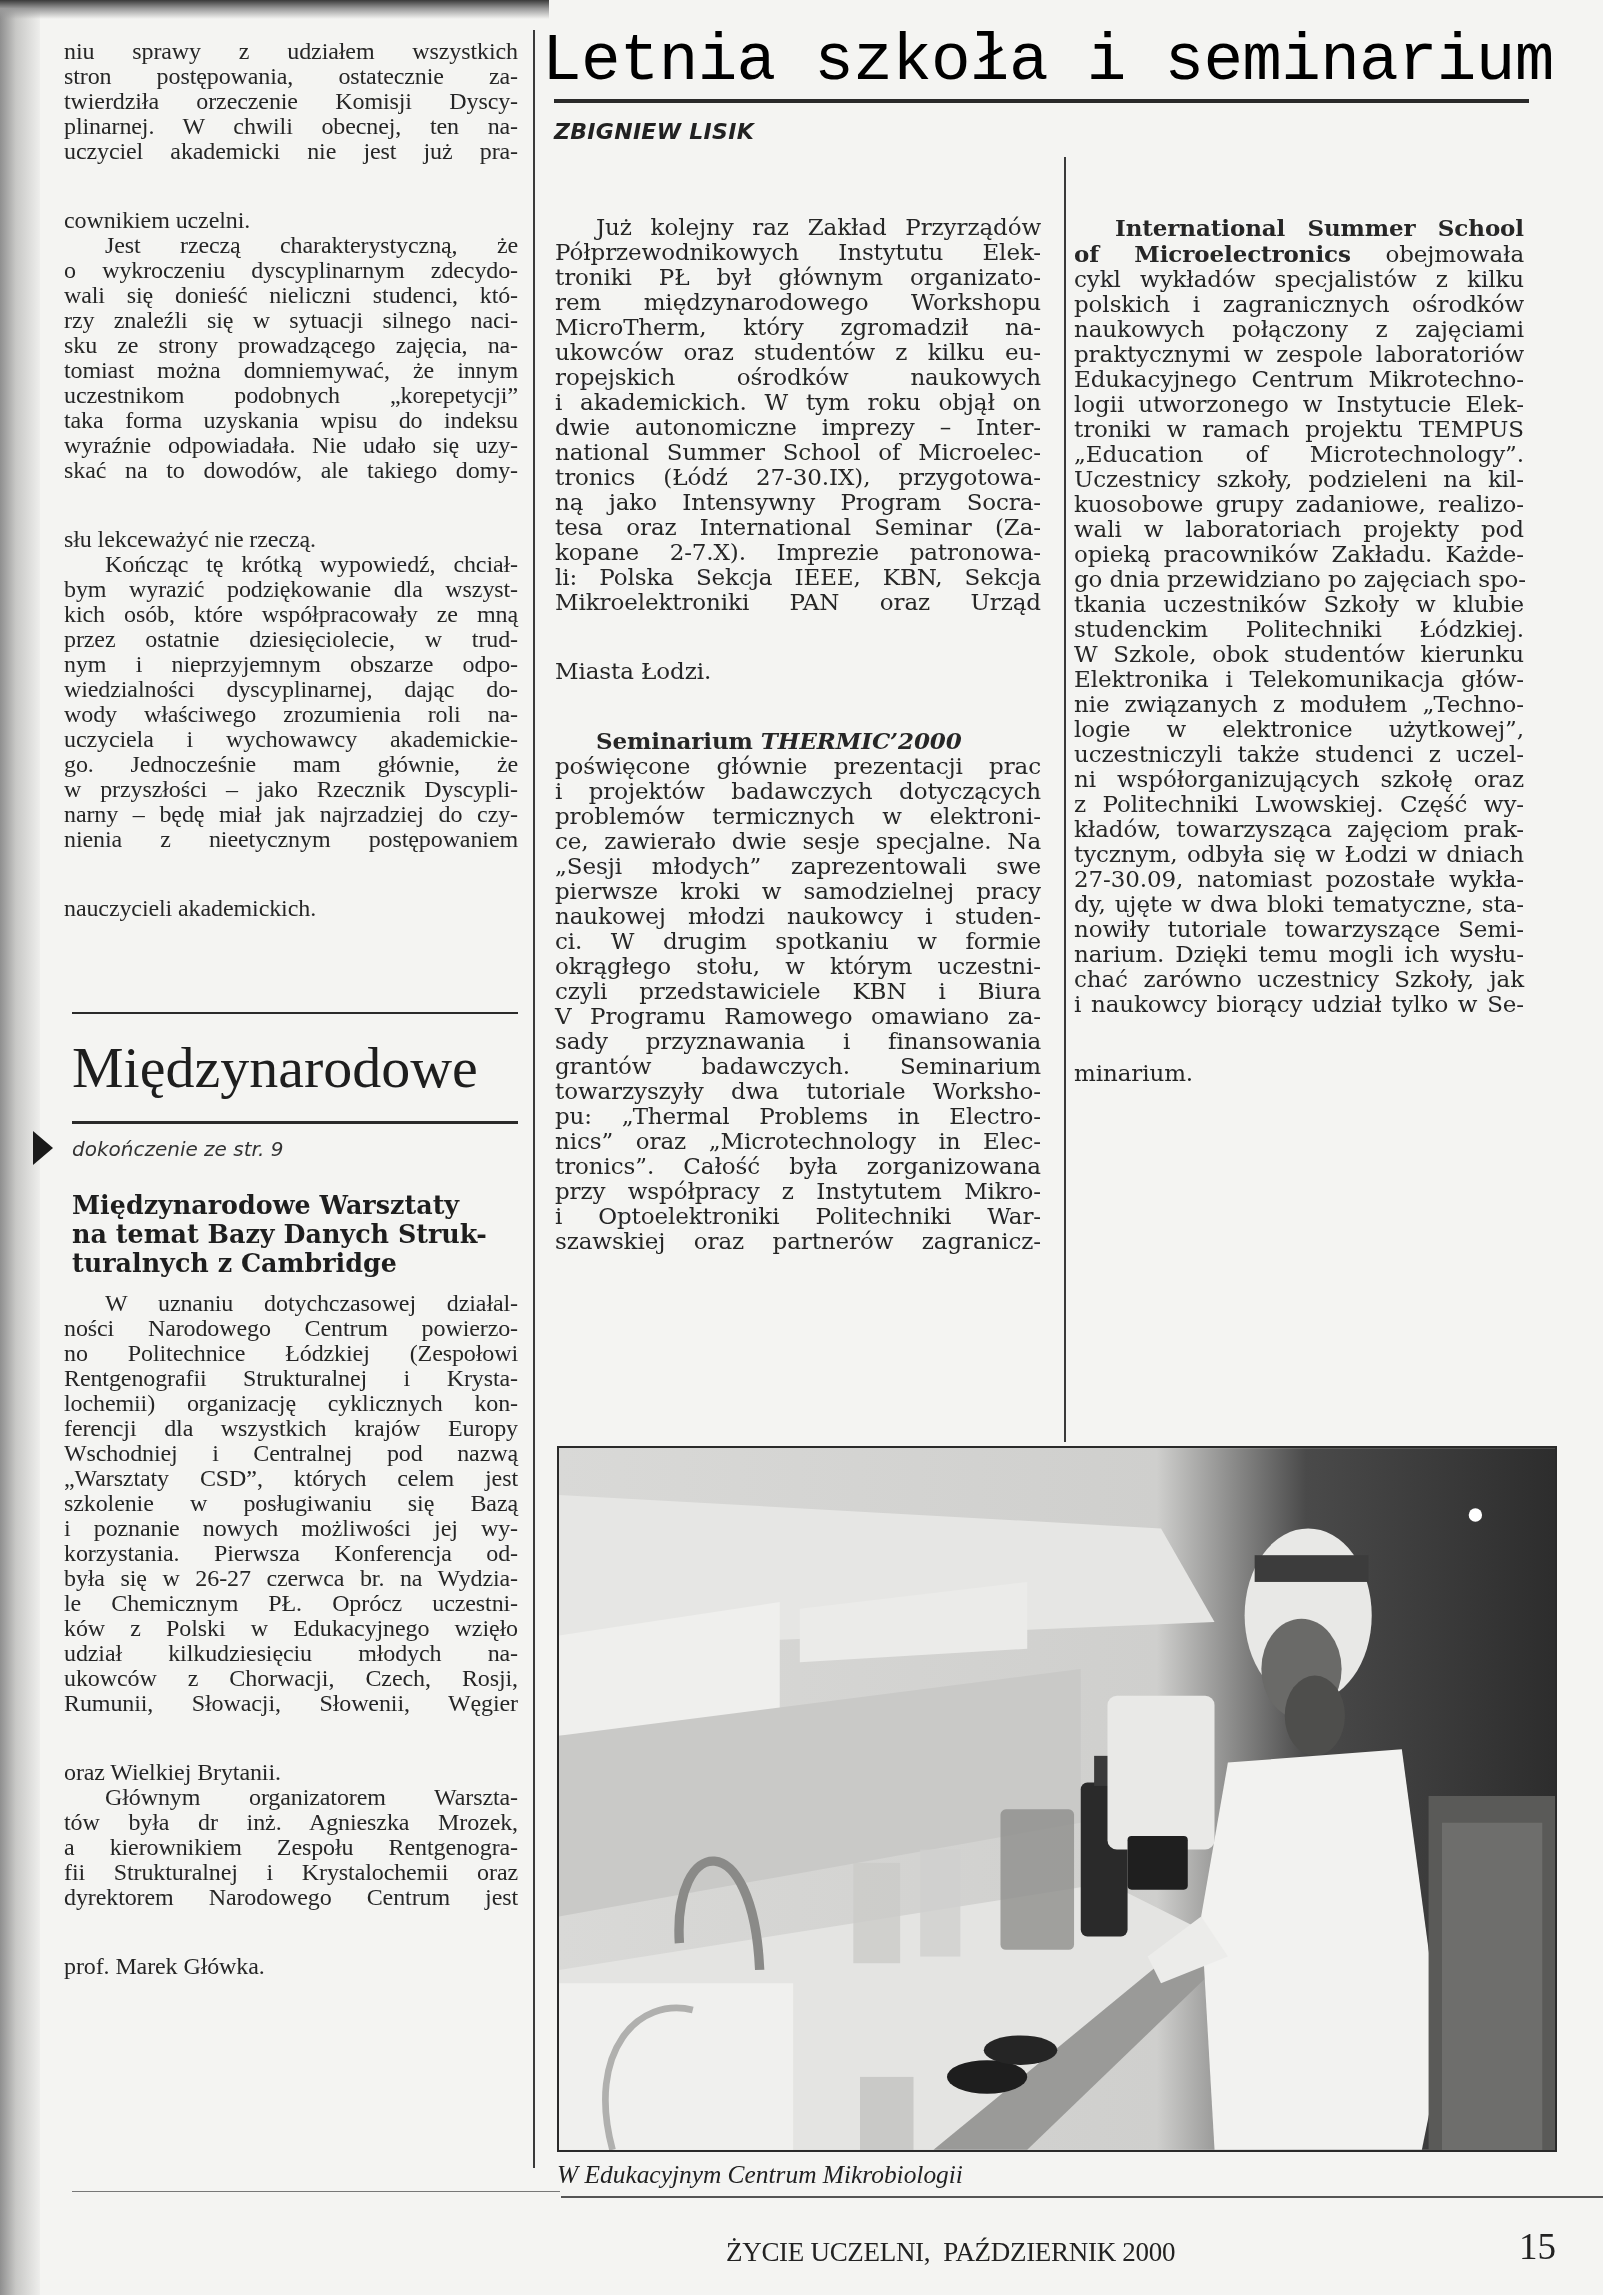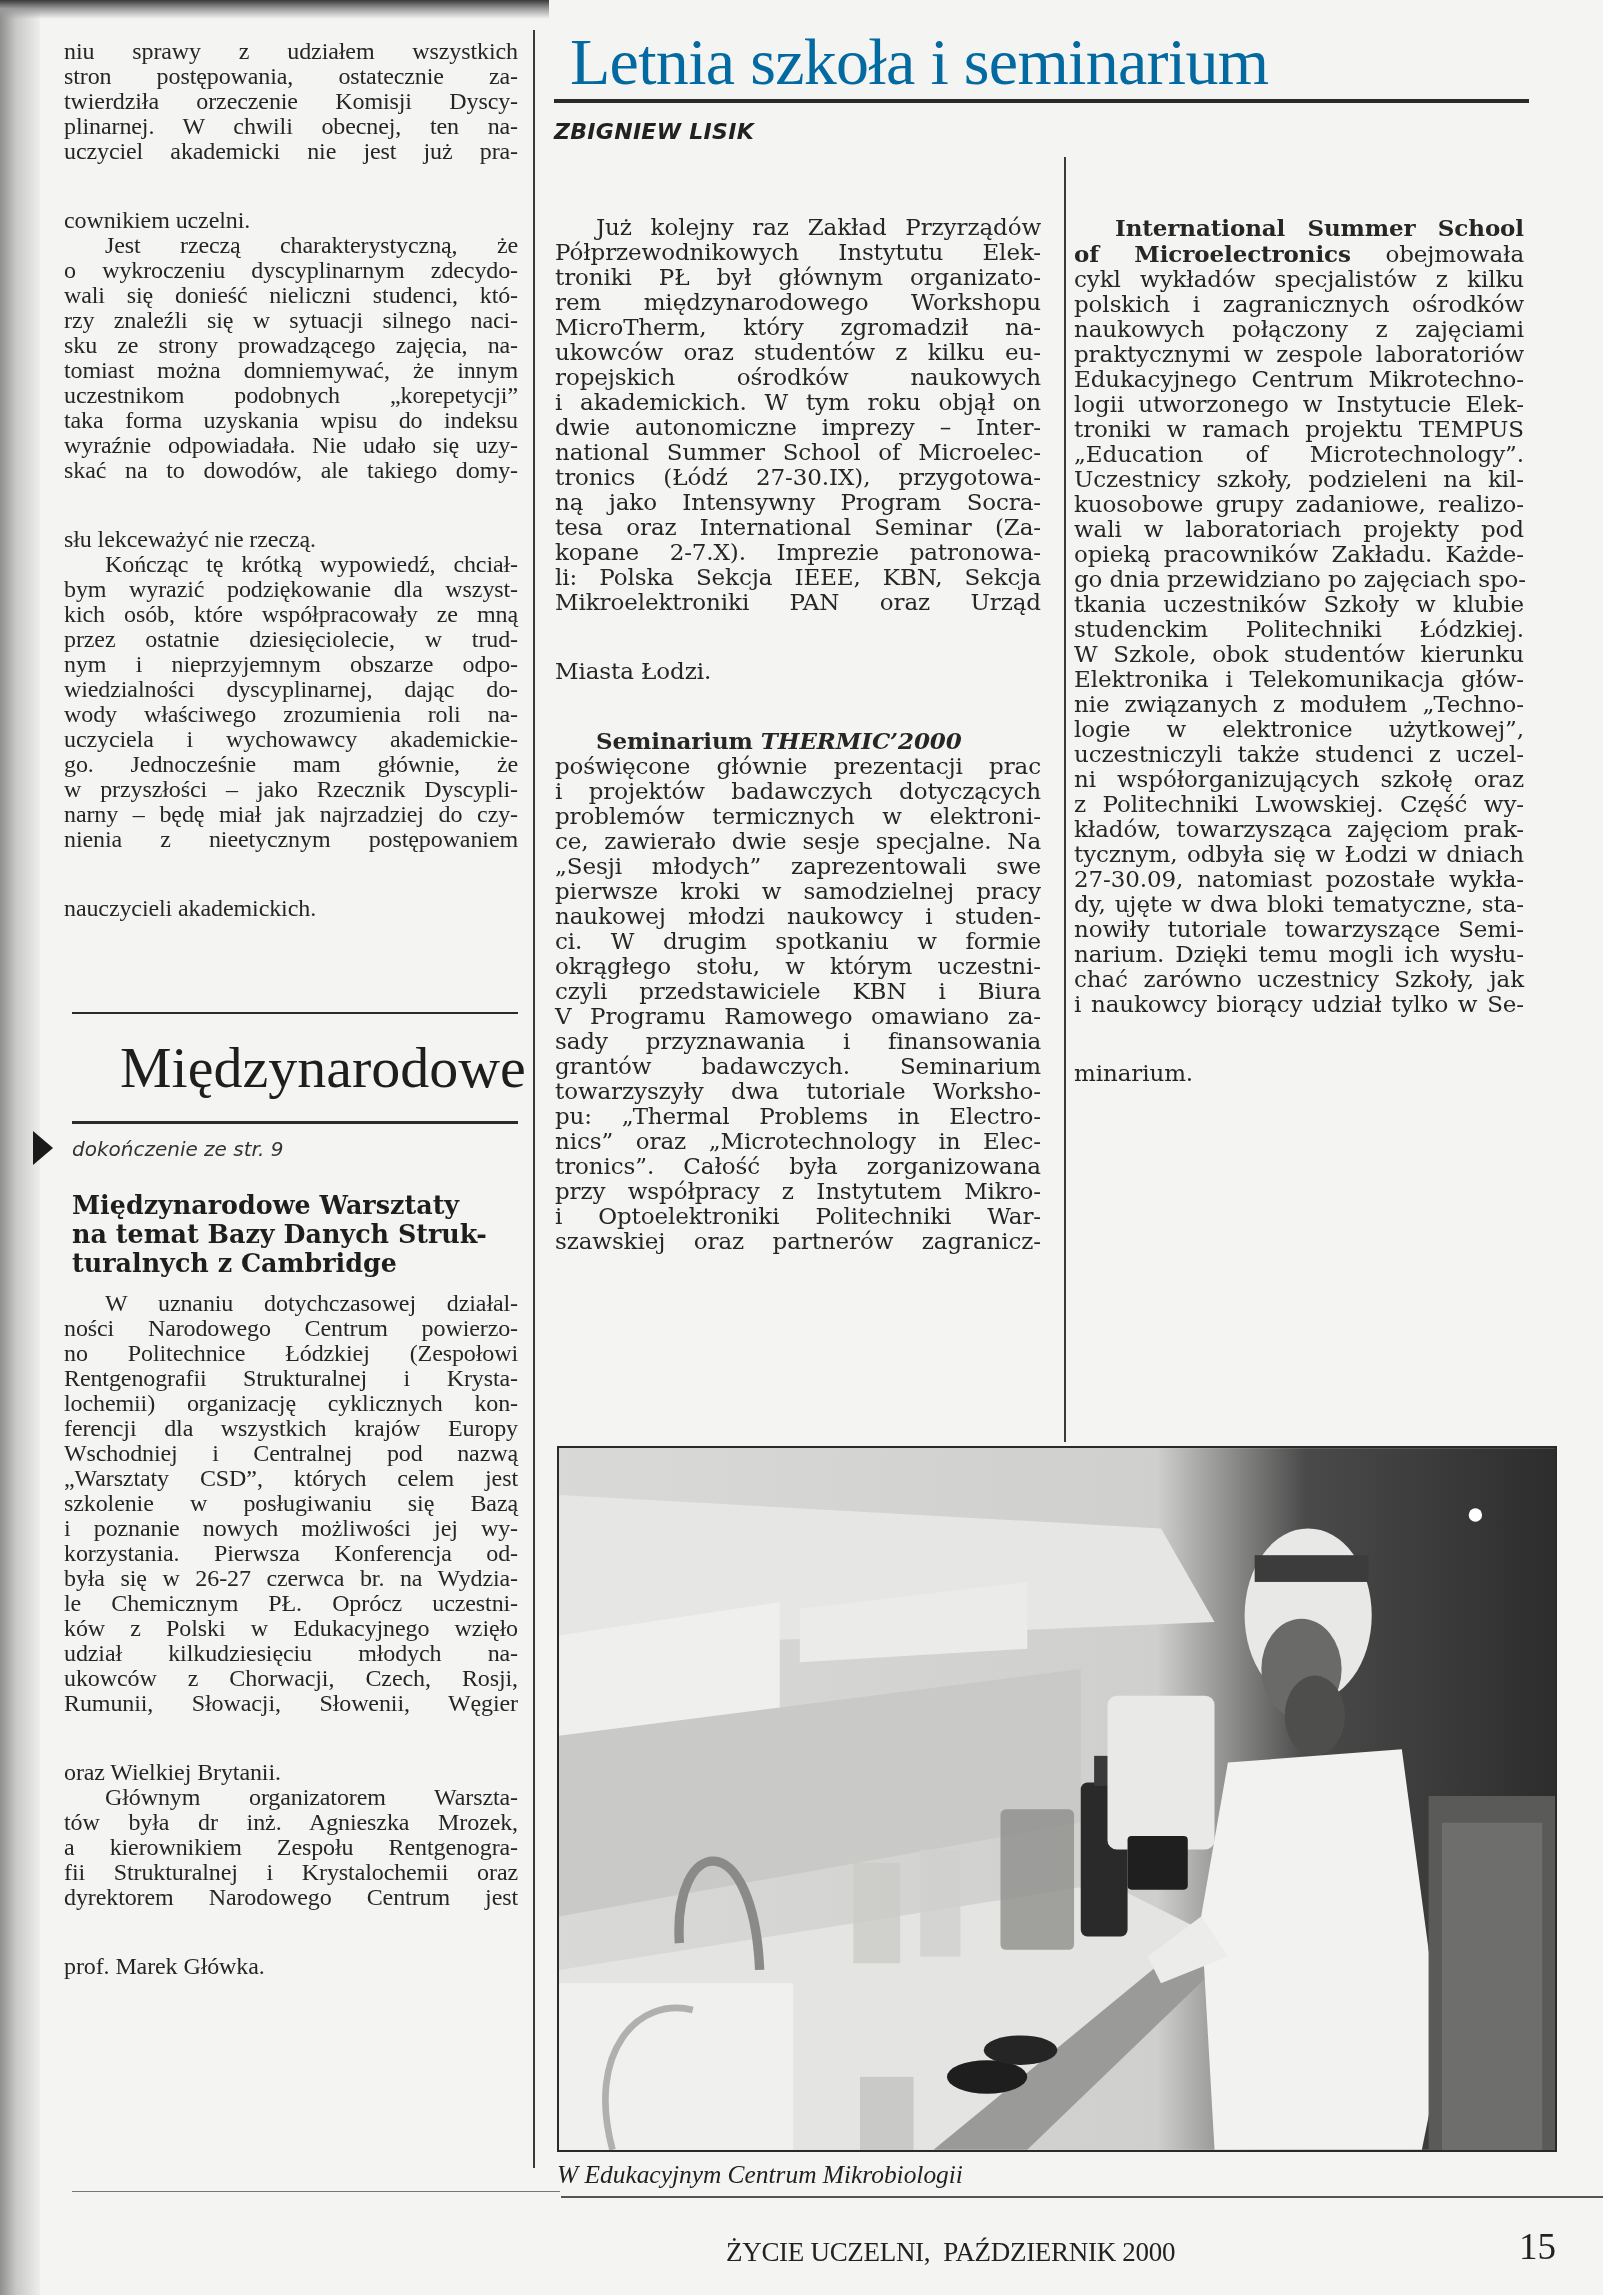--- a/index.html
+++ b/index.html
@@ -26,32 +26,32 @@
   }
   .col p { margin:0; }
   .line { display:block; white-space:nowrap; text-align:justify; text-align-last:justify; }
   .line.last { text-align-last:left;margin-top:44px; }
   .left-col { left:64px; top:39px; width:454px; font-family:"Liberation Serif", serif; font-size:24px; }
   .mid-col { left:555px; top:215px; width:486px; }
   .right-col { left:1074px; top:215px; width:450px; }
   .vdiv { position:absolute; width:2px; background:#3a3a3a; }
   .hrule { position:absolute; background:#2a2a2a; }
   .main-title {
-    position:absolute; left:570px; top:25.4px; width:977px;
-    font-family:Liberation Serif, serif; font-size:66px; line-height:74px;
-    color:#0369a1; letter-spacing:-0.7px; white-space:nowrap;
+    position:absolute; left:542px; top:25.4px; width:977px;
+    font-family:Liberation Mono, monospace; font-size:66px; line-height:74px;
+    color:#000000; letter-spacing:-0.7px; white-space:nowrap;
   }
   .byline {
     position:absolute; left:554px; top:119px;
     font-family:"DejaVu Sans", sans-serif; font-weight:bold; font-style:italic;
     font-size:22px; letter-spacing:0.3px; color:#222;
   }
   .section-title {
     position:absolute; left:72px; top:1034px; width:455px;
-    font-family:"Liberation Serif", serif; font-size:58px; line-height:67px; color:#1e1e1e;margin-left:48px;
+    font-family:"Liberation Serif", serif; font-size:58px; line-height:67px; color:#1e1e1e;
   }
   .section-title .small { font-size:31px; }
   .cont-marker {
     position:absolute; left:33px; top:1131px; width:0; height:0;
     border-top:17.4px solid transparent; border-bottom:17.4px solid transparent; border-left:20px solid #1a1a1a;
   }
   .cont-text {
     position:absolute; left:72px; top:1137px;
     font-family:"DejaVu Sans", sans-serif; font-style:italic; font-size:20px; color:#333;
   }

